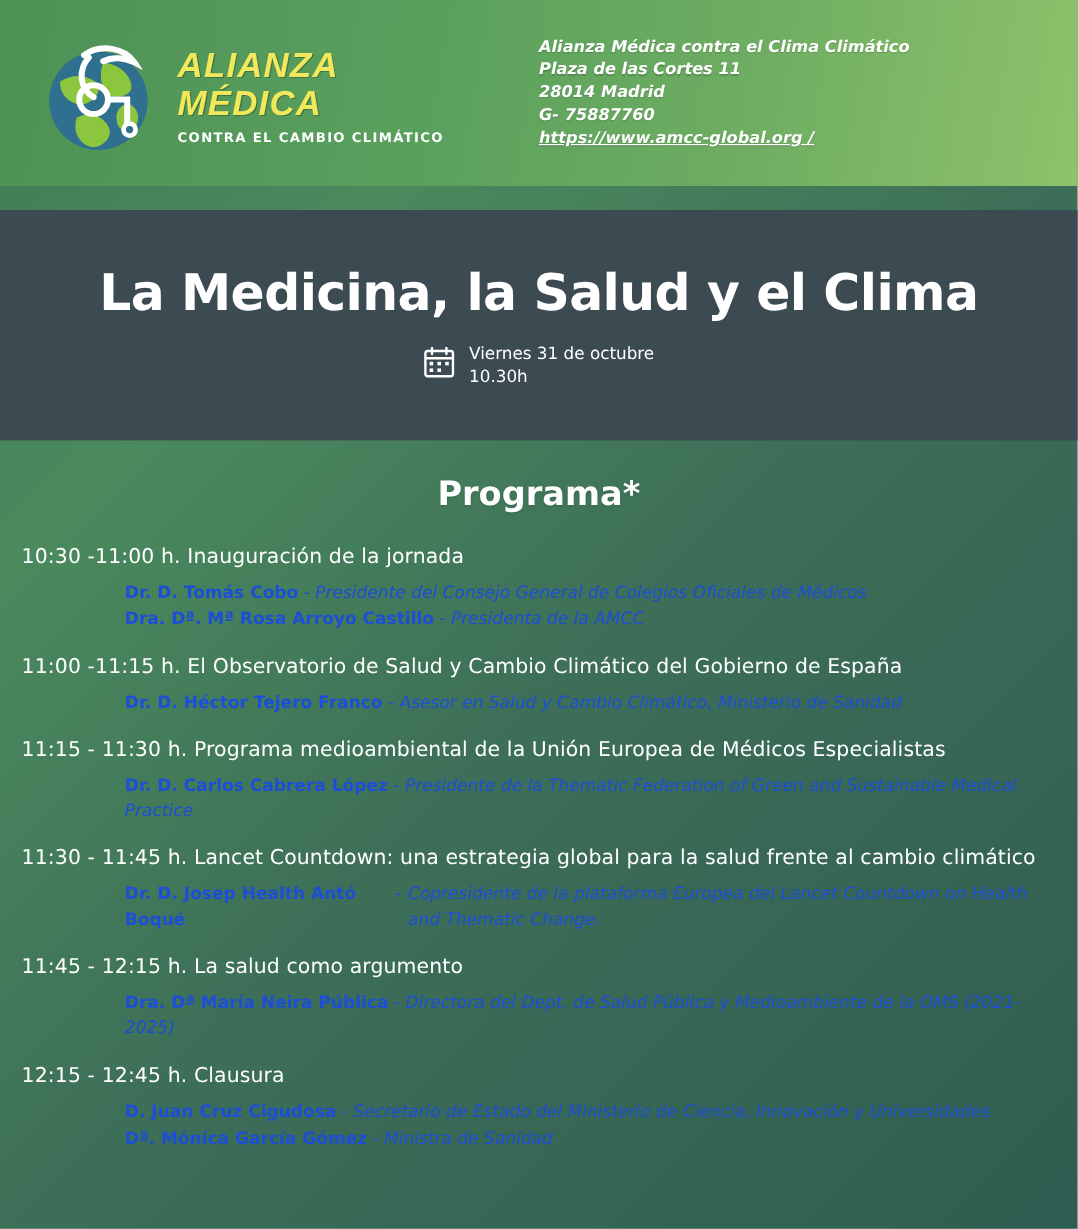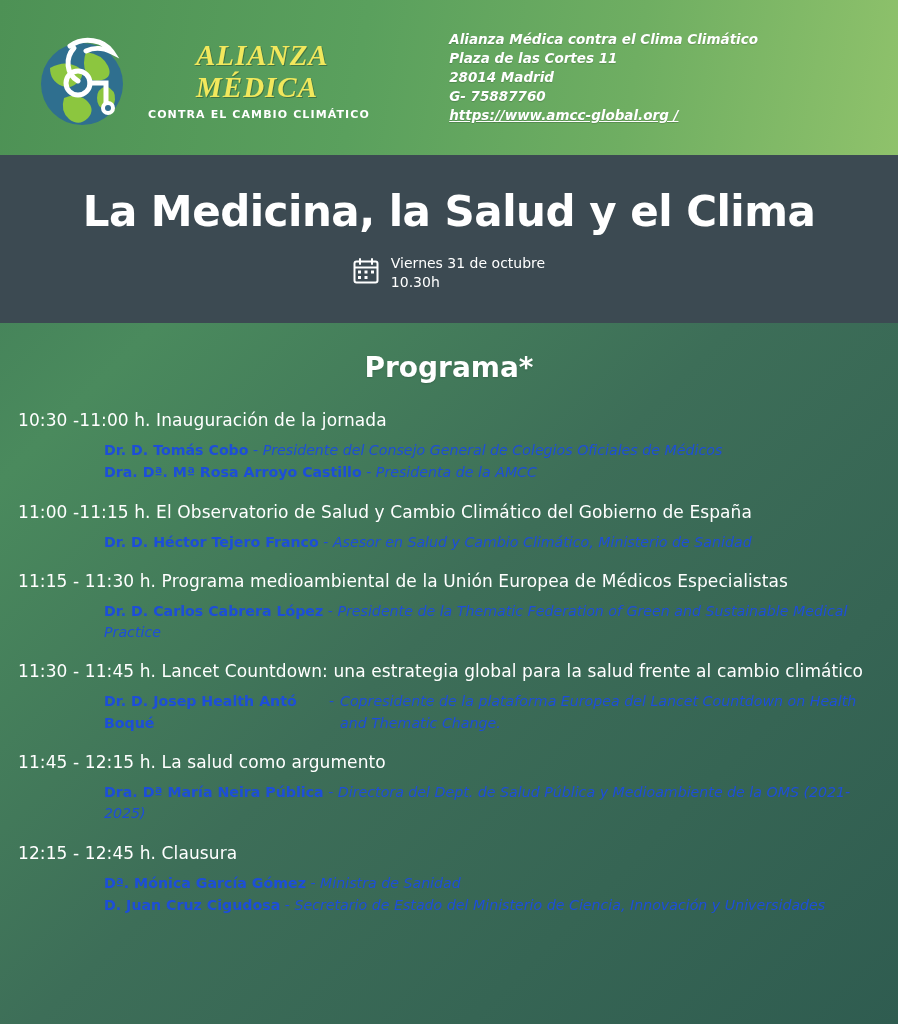--- a/index.html
+++ b/index.html
@@ -45,28 +45,27 @@
     width: 108px;
     height: 108px;
     flex: 0 0 auto;
   }
   .globe svg { display: block; }
   .brand-text {
     line-height: 1;
     padding-top: 6px;
   }
   .brand-line1, .brand-line2 {
-    font-family: Liberation Serif, serif;
+    font-family: Liberation Sans, sans-serif;
     font-weight: bold;
     font-style: italic;
     color: #f2e85c;
     font-size: 29px;
     letter-spacing: 1px;
     text-shadow: 1px 1px 0 rgba(0,0,0,0.25);
-    margin-left: 48px;
   }
   .brand-line2 { margin-top: 3px; }
   .brand-line3 {
     font-family: "DejaVu Sans", sans-serif;
     font-weight: bold;
     color: #ffffff;
     font-size: 11px;
     letter-spacing: 1.1px;
     margin-top: 7px;
   }
@@ -83,26 +82,27 @@
     text-shadow: 0 1px 1px rgba(0,0,0,0.18);
   }
   .org-info a {
     color: #ffffff;
     text-decoration: underline;
   }
 
   
   .titlebar {
     position: relative;
-    height: 168px;
+    height: 192px;
     background: #3c4a52;
     display: flex;
     flex-direction: column;
     align-items: center;
     justify-content: center;
+    margin-top: 20px;
   }
   .main-title {
     color: #ffffff;
     font-family: "DejaVu Sans", sans-serif;
     font-weight: bold;
     font-size: 42px;
     letter-spacing: -0.5px;
     margin: 0 0 6px 0;
     text-align: center;
   }
@@ -277,25 +277,25 @@
         <span class="sep">-</span>
         <span class="role">Directora del Dept. de Salud Pública y Medioambiente de la OMS (2021-2025)</span>
       </div>
     </div>
   </div>
 
   <div class="block">
     <div class="block-title">12:15 - 12:45 h. Clausura</div>
     <div class="speakers">
       <div class="speaker">
+        <span class="nm">D. Juan Cruz Cigudosa</span>
+        <span class="sep">-</span>
+        <span class="role">Secretario de Estado del Ministerio de Ciencia, Innovación y Universidades</span>
+      </div>
+      <div class="speaker">
         <span class="nm">Dª. Mónica García Gómez</span>
         <span class="sep">-</span>
         <span class="role">Ministra de Sanidad</span>
       </div>
-      <div class="speaker">
-        <span class="nm">D. Juan Cruz Cigudosa</span>
-        <span class="sep">-</span>
-        <span class="role">Secretario de Estado del Ministerio de Ciencia, Innovación y Universidades</span>
-      </div>
     </div>
   </div>
 
 </div>
 
 </body></html>

